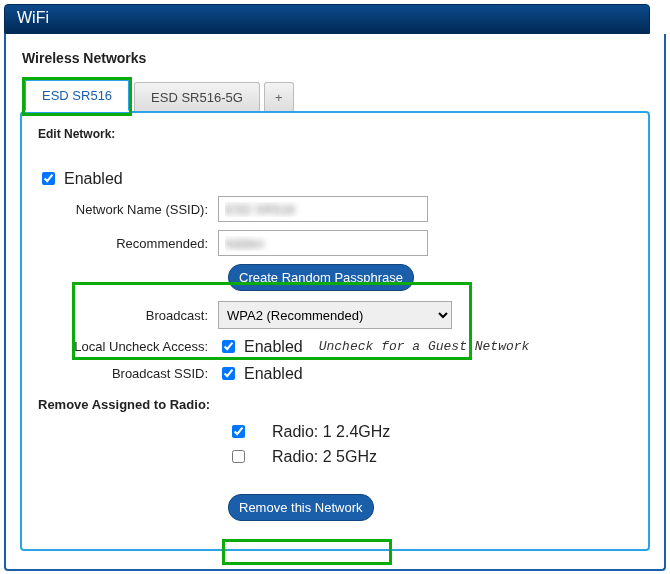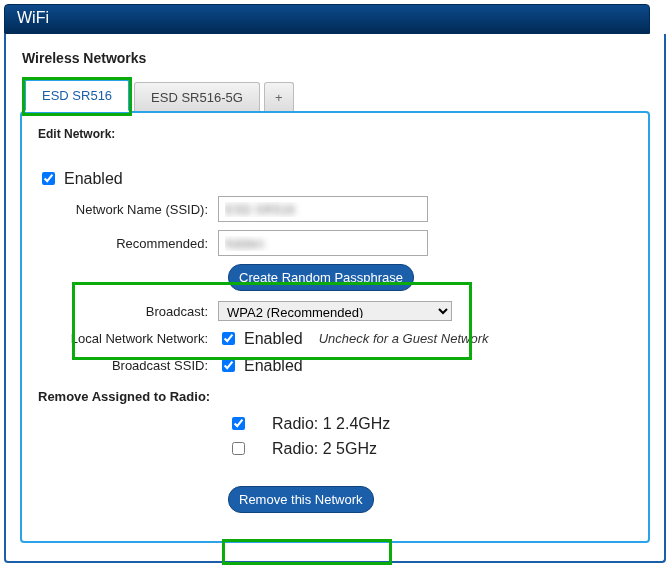--- a/index.html
+++ b/index.html
@@ -102,32 +102,33 @@
     height: 26px;
     padding: 2px 6px;
     font-size: 13px;
     width: 210px;
     color: transparent;
     text-shadow: 0 0 6px rgba(80,80,80,0.8);
     background: #fff;
   }
   select {
     border: 1px solid #aaa;
-    height: 20px;
+    height: 28px;
     width: 234px;
     font-size: 13px;
     padding: 2px 4px;
   }
   .cb-label {
     font-size: 16px;
   }
   .hint {
     font-style: italic;
     color: #333;
     margin-left: 10px;
+    font-family: Liberation Mono, monospace;
   }
   .btn-blue {
     background: #1b5faa;
     color: #fff;
     border: 1px solid #10447e;
     border-radius: 13px;
     padding: 5px 10px;
     font-size: 13px;
     cursor: pointer;
   }
@@ -201,21 +202,21 @@
     <div class="form-row">
       <div class="form-label">Broadcast:</div>
       <div class="form-field">
         <select>
           <option>WPA2 (Recommended)</option>
         </select>
       </div>
     </div>
 
     <div class="form-row">
-      <div class="form-label">Local Network Network:</div>
+      <div class="form-label">Local Uncheck Access:</div>
       <div class="form-field">
         <input type="checkbox" checked="" style="">
         <span class="cb-label">Enabled</span>
         <span class="hint">Uncheck for a Guest Network</span>
       </div>
     </div>
 
     <div class="form-row">
       <div class="form-label">Broadcast SSID:</div>
       <div class="form-field">

